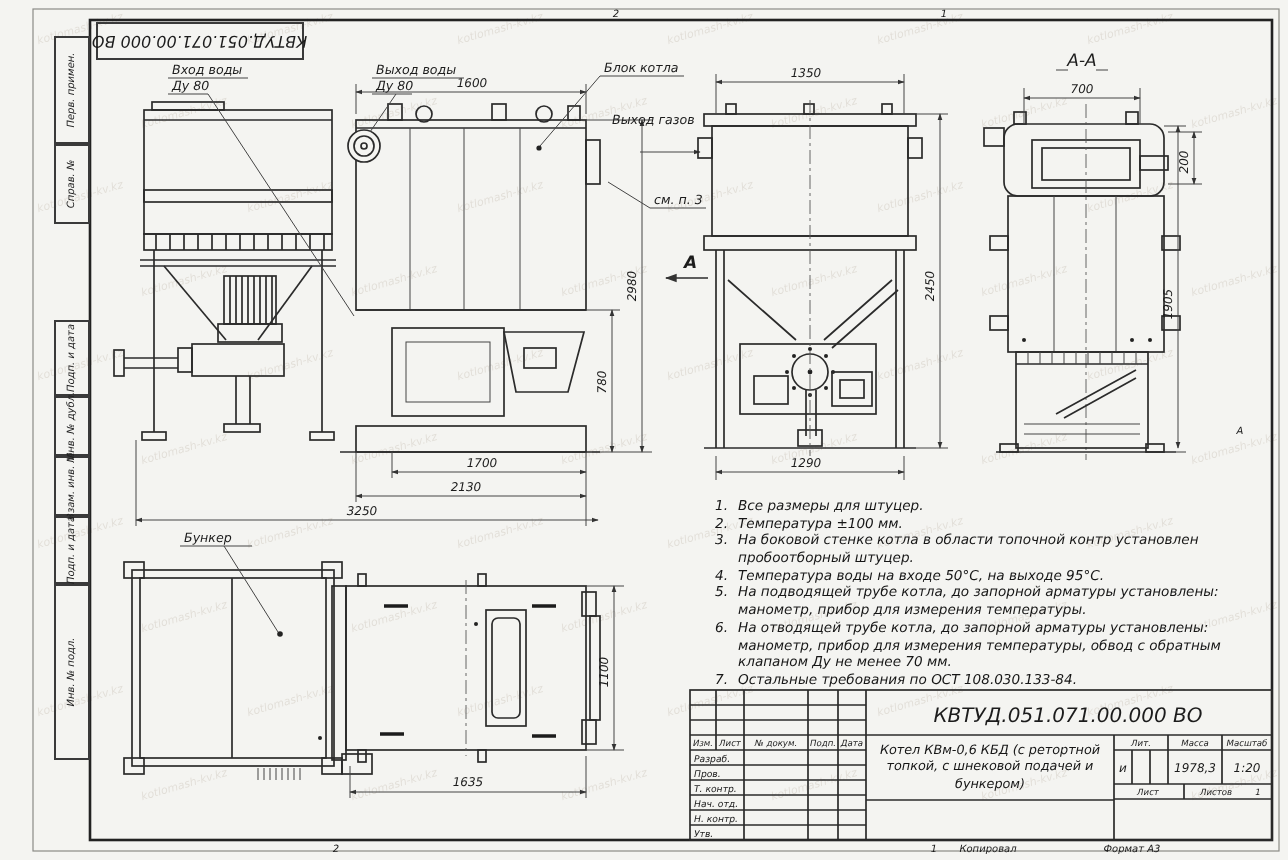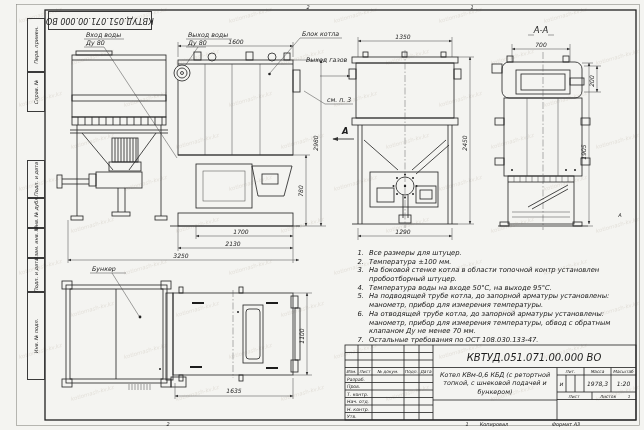--- a/index.html
+++ b/index.html
@@ -410,19 +410,19 @@
       <div class="note">
         <span class="nnum">5.</span>
         <span class="ntxt">На подводящей трубе котла, до запорной арматуры установлены: манометр, прибор для измерения температуры.</span>
       </div>
       <div class="note">
         <span class="nnum">6.</span>
         <span class="ntxt">На отводящей трубе котла, до запорной арматуры установлены: манометр, прибор для измерения температуры, обвод с обратным клапаном Ду не менее 70 мм.</span>
       </div>
       <div class="note">
         <span class="nnum">7.</span>
-        <span class="ntxt">Остальные требования по ОСТ 108.030.133-47.</span>
+        <span class="ntxt">Остальные требования по ОСТ 108.030.133-84.</span>
       </div>
     </div>
 
   <div id="tbtitle">Котел КВм-0,6 КБД (с ретортной топкой, с шнековой подачей и бункером)</div>
 
 </div>
 
 </body></html>

